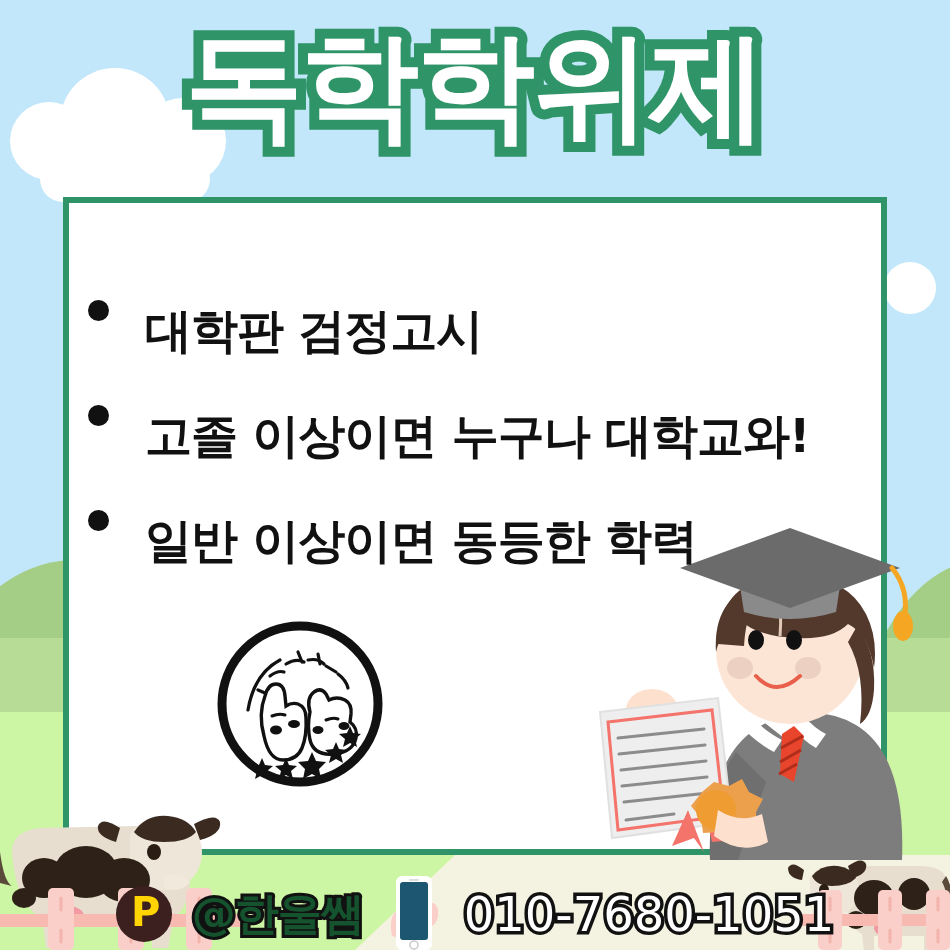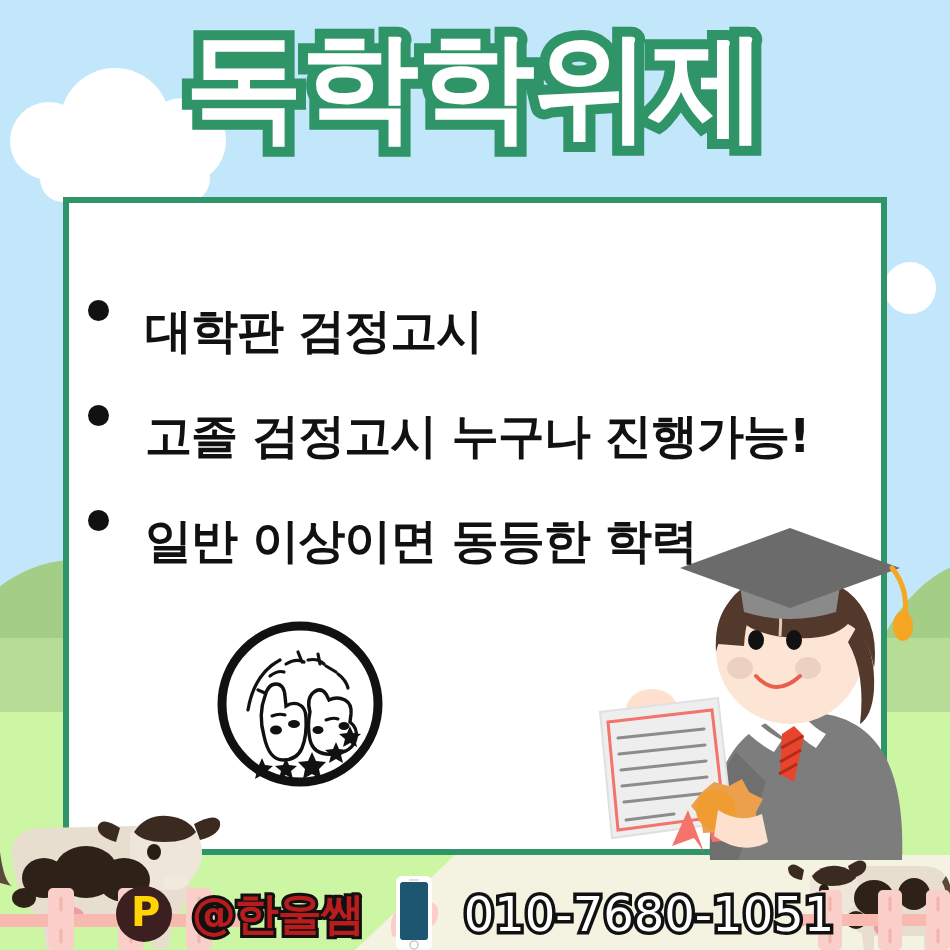--- a/index.html
+++ b/index.html
@@ -81,21 +81,21 @@
     display:flex;align-items:center;justify-content:center;flex:0 0 auto;
   }
   .kakao span{
     color:#ffd400;font-family:"DejaVu Sans","Liberation Sans",sans-serif;
     font-weight:bold;font-size:40px;line-height:1;letter-spacing:-4px;
     transform:translateY(-2px);
   }
   .handle{
     margin-left:20px;
     font-family:"DejaVu Sans","Liberation Sans",sans-serif;
-    font-size:44px;font-weight:bold;color:#b91c1c;letter-spacing:-1px;
+    font-size:44px;font-weight:bold;color:#14532d;letter-spacing:-1px;
     -webkit-text-stroke:6px #111111;paint-order:stroke fill;white-space:nowrap;
   }
   .phoneicon{width:48px;height:76px;margin-left:26px;position:relative;flex:0 0 auto;}
   .tel{
     margin-left:26px;
     font-family:"DejaVu Sans","Liberation Sans",sans-serif;
     font-size:48px;font-weight:normal;color:#ffffff;letter-spacing:0px;
     -webkit-text-stroke:7px #111111;paint-order:stroke fill;white-space:nowrap;
   }
 </style>
@@ -128,21 +128,21 @@
 
   <div class="card"></div>
 
   <div class="bullets">
     <div class="bullet">
       <div class="dot"></div>
       <div class="btext">대학판 검정고시</div>
     </div>
     <div class="bullet">
       <div class="dot"></div>
-      <div class="btext">고졸 검정고시 누구나 진행가능!</div>
+      <div class="btext">고졸 이상이면 누구나 대학교와!</div>
     </div>
     <div class="bullet">
       <div class="dot"></div>
       <div class="btext">일반 이상이면 동등한 학력</div>
     </div>
   </div>
 
   <svg class="stamp" viewBox="0 0 172 172">
     <circle cx="86" cy="86" r="78" fill="#ffffff" stroke="#111111" stroke-width="9"></circle>
     <g fill="none" stroke="#111111" stroke-width="3.2" stroke-linecap="round">

